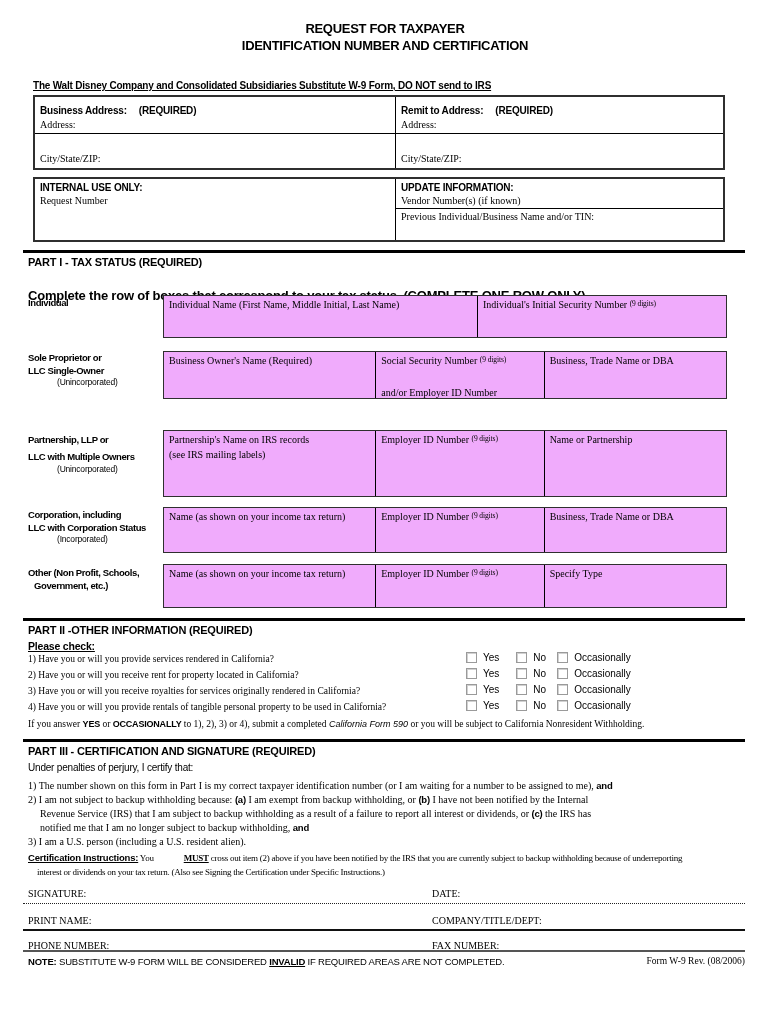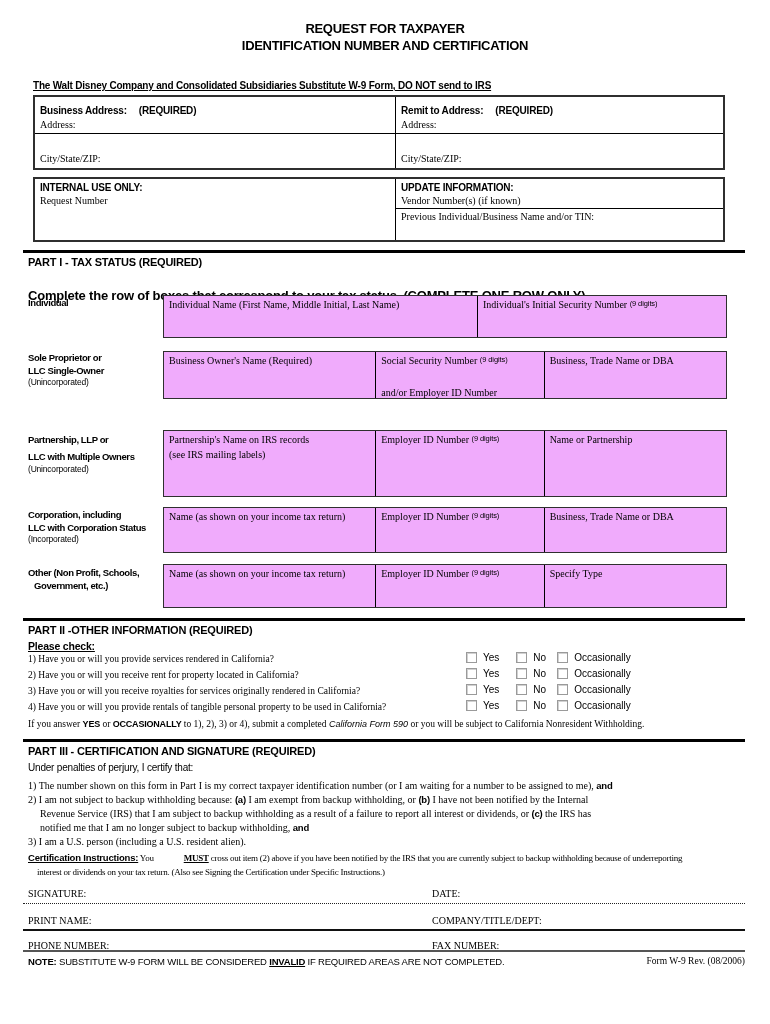--- a/index.html
+++ b/index.html
@@ -13,23 +13,23 @@
   .sansb { font-family:"Liberation Sans", sans-serif; font-weight:bold; letter-spacing:-0.2px; }
   .serif { font-family:"Liberation Serif", serif; }
   .title { width:100%; text-align:center; font-size:13px; letter-spacing:-0.3px; }
   .subtitle { font-size:10px; text-decoration:underline; }
   .h-rule { height:3px; background:#000; }
   .parthead { font-size:11px; }
   .tbl { border:2px solid #2f2f2f; display:flex; }
   .tblcol { height:100%; }
   .lbl-b { font-size:10px; }
   .cell-serif { font-size:10px; }
-  .small-digits { font-family:Liberation Sans, sans-serif; font-size:7.5px; position:relative; top:-2px; letter-spacing:-0.1px;text-align:right; }
+  .small-digits { font-family:Liberation Serif, serif; font-size:7.5px; position:relative; top:-2px; letter-spacing:-0.1px;text-align:right; }
   .rowlabel { font-size:9.5px; letter-spacing:-0.4px; line-height:13px; }
-  .rownote { font-family:"Liberation Sans", sans-serif; font-size:8.5px; font-weight:normal; letter-spacing:-0.2px; }
+  .rownote { font-family:"Liberation Sans", sans-serif; font-size:8.5px; font-weight:normal; letter-spacing:-0.2px;margin-left:29px; }
   .p1box { border:1.5px solid #2f2f2f; display:flex; background:#f0abfc; }
   .p1cell { padding:3px 5px; height:100%; }
   .q { font-size:9.5px; }
   .cbrow { display:flex; align-items:center; }
   .cb { width:11px; height:11px; background:#fff; border:1px solid #9a9a9a;
         box-shadow: inset 1px 1px 0 rgba(0,0,0,0.18); flex:0 0 auto; }
   .cblab { font-family:"Liberation Sans", sans-serif; font-size:10px; margin-left:6px; }
   .bolda { font-family:"Liberation Sans", sans-serif; font-weight:bold; letter-spacing:-0.2px; }
   .item { font-size:10px; line-height:14px; }
   .certline { font-size:9px; letter-spacing:-0.25px; }

